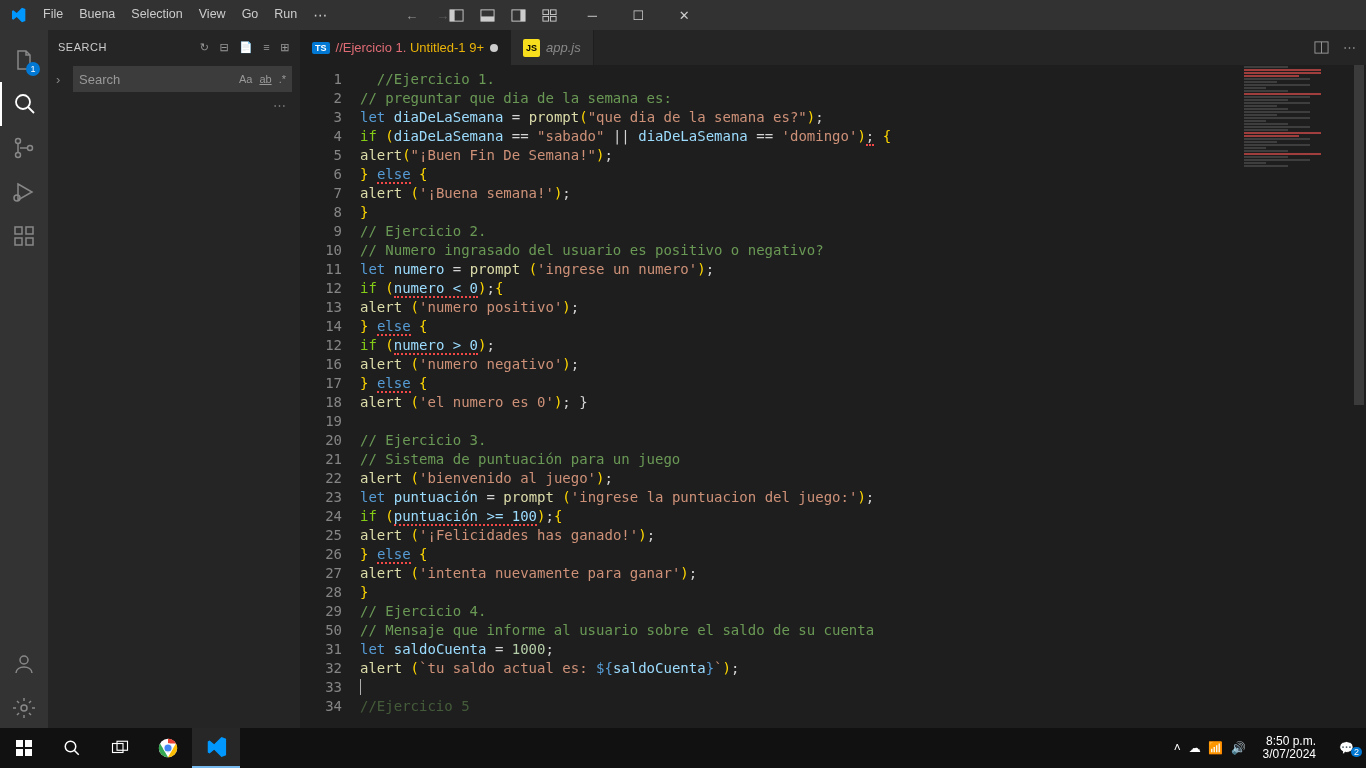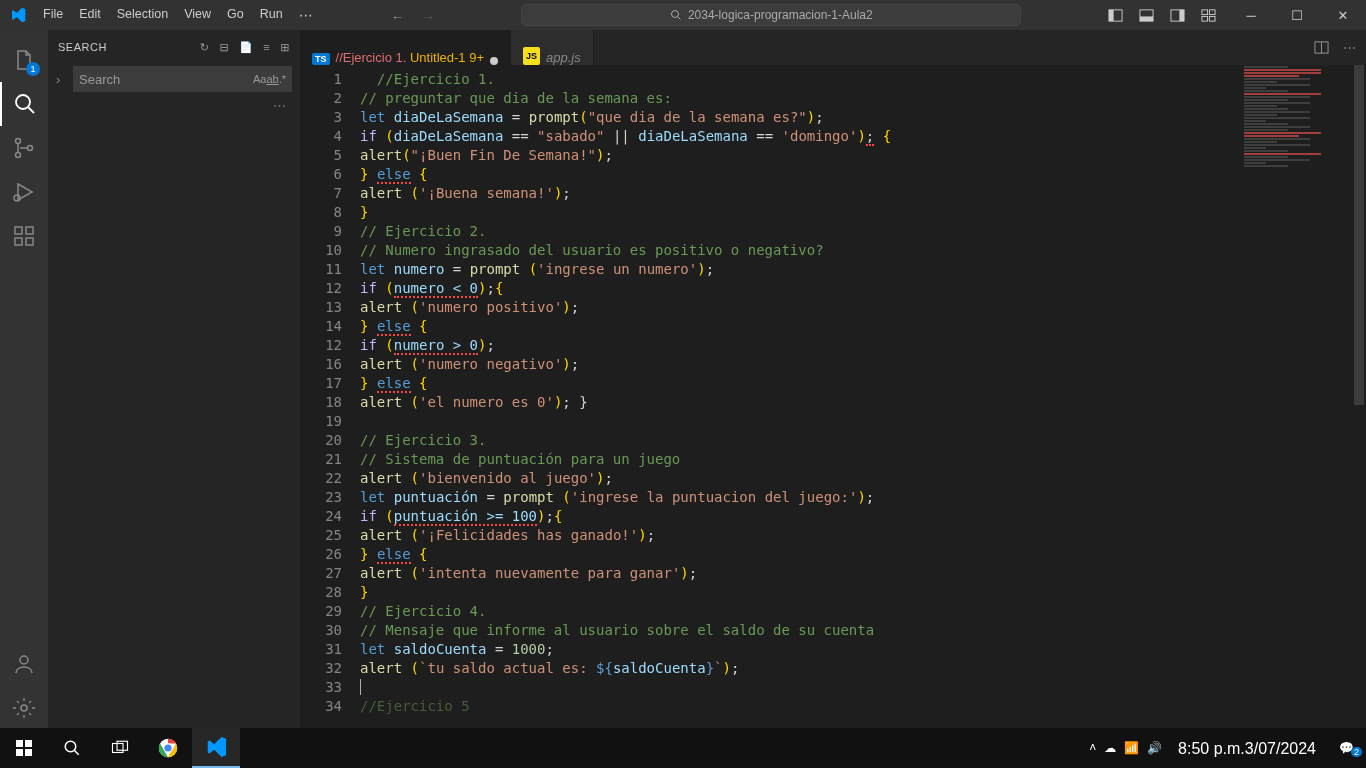--- a/index.html
+++ b/index.html
@@ -20,37 +20,37 @@
 .activitybar .aicon { width:48px; height:44px; display:flex; align-items:center; justify-content:center; color:#888; position:relative; }
 .activitybar .aicon.active { color:#fff; border-left:2px solid #fff; }
 .activitybar .aicon.badge::after { content:"1"; position:absolute; bottom:6px; right:8px; background:#0078d4; color:#fff; border-radius:8px; font-size:9px; width:14px; height:14px; display:flex; align-items:center; justify-content:center; }
 .activitybar .bottom-icons { position:absolute; bottom:0; display:flex; flex-direction:column; }
 .sidebar { width:252px; background:#252526; color:#ccc; }
 .sidebar .hdr { height:34px; display:flex; align-items:center; justify-content:space-between; padding:0 10px; font-size:11px; letter-spacing:0.5px; }
 .sidebar .hdr .icons { display:flex; gap:10px; color:#999; }
 .sidebar .search-row, .sidebar .replace-row { display:flex; align-items:center; padding:2px 8px; gap:5px; }
 .sidebar .sinput { flex:1; background:#3c3c3c; color:#999; border:none; height:26px; padding:0 6px; font-size:13px; display:flex; align-items:center; justify-content:space-between; }
 .tabs { height:35px; background:#252526; display:flex; align-items:stretch; }
-.tab { display:flex; align-items:flex-end; padding:0 12px; gap:6px; font-size:13px; border-right:1px solid #1e1e1e; }
+.tab { display:flex; align-items:center; padding:0 12px; gap:6px; font-size:13px; border-right:1px solid #1e1e1e; }
 .tab.active { background:#1e1e1e; }
 .tab .ts-badge { background:#0078d4; color:#fff; font-size:9px; font-weight:700; padding:1px 3px; border-radius:2px; }
 .tab .js-badge { background:#f7df1e; color:#000; font-size:9px; font-weight:700; padding:4px 3px; border-radius:2px; }
 .tab .mod-dot { width:8px; height:8px; border-radius:50%; background:#ccc; }
 .tab .mut { color:#888; font-style:italic; }
 .tabs .editor-actions { margin-left:auto; display:flex; align-items:center; gap:14px; padding-right:10px; color:#999; }
 .editor-wrap { flex:1; display:flex; flex-direction:column; background:#1e1e1e; position:relative; }
 .editor { display:flex; font-family:Consolas,monospace; font-size:14px; line-height:19px; height:665px; overflow:hidden; }
 .gutter { width:60px; text-align:right; color:#858585; padding-right:18px; padding-top:5px; }
 .code { flex:1; padding-top:5px; white-space:pre; }
 .c-green { color:#6a9955; }
 .c-blue { color:#569cd6; }
 .c-lblue { color:#9cdcfe; }
 .c-yellow { color:#dcdcaa; }
 .c-orange { color:#ce9178; }
-.c-pink { color:#c4b5fd; }
+.c-pink { color:#84cc16; }
 .c-num { color:#b5cea8; }
 .c-white { color:#d4d4d4; }
 .c-paren-y { color:#ffd700; }
 .err { border-bottom:2px dotted #f44747; }
 .minimap { position:absolute; top:35px; right:14px; width:110px; height:120px; background:#1e1e1e; font-size:2px; line-height:2.5px; overflow:hidden; opacity:0.85; }
 .minimap .ml { height:2.5px; background:#444; margin:0.5px 2px; }
 .minimap .ml.r50 { width:50%; background:#b74444; }
 .minimap .ml.r70 { width:70%; background:#b74444; }
 .minimap .ml.n40 { width:40%; }
 .minimap .ml.n60 { width:60%; }
@@ -59,53 +59,44 @@
 .scrollbar-v { position:absolute; top:35px; right:0; width:14px; height:665px; background:#1e1e1e; }
 .scrollbar-v .thumb { position:absolute; top:0; width:10px; left:2px; height:340px; background:rgba(121,121,121,0.32); }
 .statusbar { height:22px; background:#1e1e1e; display:flex; align-items:center; color:#ccc; font-size:12px; border-top:1px solid #111; }
 .statusbar .remote { background:#0078d4; height:22px; width:34px; display:flex; align-items:center; justify-content:center; }
 .statusbar .sitem { padding:0 7px; display:flex; align-items:center; gap:4px; }
 .statusbar .right { margin-left:auto; display:flex; }
 .taskbar { height:40px; background:#111; display:flex; align-items:center; position:absolute; bottom:0; width:1366px; }
 .taskbar .tb-btn { width:48px; height:40px; display:flex; align-items:center; justify-content:center; color:#fff; }
 .taskbar .tb-btn.act { border-bottom:2px solid #76b9ed; background:#272727; }
 .taskbar .tray { margin-left:auto; display:flex; align-items:center; gap:8px; color:#fff; font-size:12px; padding-right:4px; }
-.taskbar .clock { display:flex; align-items:flex-end; font-size:16px; line-height:13px; padding:0 8px; }
+.taskbar .clock { display:flex; flex-direction:column; align-items:flex-end; font-size:12px; line-height:13px; padding:0 8px; }
 svg { display:block; }
 </style>
 </head>
 <body>
 
 <div class="titlebar">
   <div class="logo">
     <svg width="16" height="16" viewBox="0 0 24 24">
         <path fill="#0098ff" d="M23 3l-5-2-8 8-5-4-2 1v12l2 1 5-4 8 8 5-2V3z"></path>
       </svg>
   </div>
   <div class="menu">
     <span>File</span>
-    <span>Edit</span>
+    <span>Buena</span>
     <span>Selection</span>
     <span>View</span>
     <span>Go</span>
     <span>Run</span>
     <span class="dots">⋯</span>
   </div>
   <div class="nav-arrows">
     <span>←</span>
     <span style="opacity:.4">→</span>
-  </div>
-  <div class="search-center">
-    <div class="search-box">
-      <svg width="12" height="12" viewBox="0 0 24 24">
-          <circle cx="10" cy="10" r="7" stroke="#aaa" stroke-width="2" fill="none"></circle>
-          <line x1="15" y1="15" x2="21" y2="21" stroke="#aaa" stroke-width="2"></line>
-        </svg>
-      <span>2034-logica-programacion-1-Aula2</span>
-    </div>
   </div>
   <div class="layout-icons">
     <svg width="15" height="15" viewBox="0 0 16 16">
         <rect x="1" y="2" width="14" height="12" stroke="#ccc" fill="none"></rect>
         <rect x="1" y="2" width="5" height="12" fill="#ccc"></rect>
       </svg>
     <svg width="15" height="15" viewBox="0 0 16 16">
         <rect x="1" y="2" width="14" height="12" stroke="#ccc" fill="none"></rect>
         <rect x="1" y="9" width="14" height="5" fill="#ccc"></rect>
       </svg>
@@ -187,21 +178,21 @@
         <span>⊟</span>
         <span>📄</span>
         <span>≡</span>
         <span>⊞</span>
       </div>
     </div>
     <div class="search-row">
       <span style="width:12px;color:#888">›</span>
       <div class="sinput">
         <span>Search</span>
-        <span style="font-size:11px;display:flex;">
+        <span style="font-size:11px;display:flex;gap:7px">
           <span>Aa</span>
           <span style="text-decoration:underline">ab</span>
           <span>.*</span>
         </span>
       </div>
     </div>
     <div style="text-align:right;padding:4px 14px;color:#888">⋯</div>
   </div>
 
   <div class="editor-wrap">
@@ -248,21 +239,21 @@
           <div>20</div>
           <div>21</div>
           <div>22</div>
           <div>23</div>
           <div>24</div>
           <div>25</div>
           <div>26</div>
           <div>27</div>
           <div>28</div>
           <div>29</div>
-          <div>30</div>
+          <div>50</div>
           <div>31</div>
           <div>32</div>
           <div>33</div>
           <div>34</div>
         </div>
       <div class="code" id="code"><div><span class="c-white">  </span><span class="c-green">//Ejercicio 1.</span></div><div><span class="c-green">// preguntar que dia de la semana es:</span></div><div><span class="c-blue">let</span> <span class="c-lblue">diaDeLaSemana</span> <span class="c-white">=</span> <span class="c-yellow">prompt</span><span class="c-paren-y">(</span><span class="c-orange">"que dia de la semana es?"</span><span class="c-paren-y">)</span><span class="c-white">;</span></div><div><span class="c-pink">if</span> <span class="c-paren-y">(</span><span class="c-lblue">diaDeLaSemana</span> <span class="c-white">==</span> <span class="c-orange">"sabado"</span> <span class="c-white">||</span> <span class="c-lblue">diaDeLaSemana</span> <span class="c-white">==</span> <span class="c-orange">'domingo'</span><span class="c-paren-y">)</span><span class="c-white err">;</span> <span class="c-paren-y">{</span></div><div><span class="c-yellow">alert</span><span class="c-paren-y">(</span><span class="c-orange">"¡Buen Fin De Semana!"</span><span class="c-paren-y">)</span><span class="c-white">;</span></div><div><span class="c-paren-y">}</span> <span class="c-blue err">else</span> <span class="c-paren-y">{</span></div><div><span class="c-yellow">alert</span> <span class="c-paren-y">(</span><span class="c-orange">'¡Buena semana!'</span><span class="c-paren-y">)</span><span class="c-white">;</span></div><div><span class="c-paren-y">}</span></div><div><span class="c-green">// Ejercicio 2.</span></div><div><span class="c-green">// Numero ingrasado del usuario es positivo o negativo?</span></div><div><span class="c-blue">let</span> <span class="c-lblue">numero</span> <span class="c-white">=</span> <span class="c-yellow">prompt</span> <span class="c-paren-y">(</span><span class="c-orange">'ingrese un numero'</span><span class="c-paren-y">)</span><span class="c-white">;</span></div><div><span class="c-pink">if</span> <span class="c-paren-y">(</span><span class="c-lblue err">numero &lt; 0</span><span class="c-paren-y">)</span><span class="c-white">;</span><span class="c-paren-y">{</span></div><div><span class="c-yellow">alert</span> <span class="c-paren-y">(</span><span class="c-orange">'numero positivo'</span><span class="c-paren-y">)</span><span class="c-white">;</span></div><div><span class="c-paren-y">}</span> <span class="c-blue err">else</span> <span class="c-paren-y">{</span></div><div><span class="c-pink">if</span> <span class="c-paren-y">(</span><span class="c-lblue err">numero &gt; 0</span><span class="c-paren-y">)</span><span class="c-white">;</span></div><div><span class="c-yellow">alert</span> <span class="c-paren-y">(</span><span class="c-orange">'numero negativo'</span><span class="c-paren-y">)</span><span class="c-white">;</span></div><div><span class="c-paren-y">}</span> <span class="c-blue err">else</span> <span class="c-paren-y">{</span></div><div><span class="c-yellow">alert</span> <span class="c-paren-y">(</span><span class="c-orange">'el numero es 0'</span><span class="c-paren-y">)</span><span class="c-white">; }</span></div><div>&nbsp;</div><div><span class="c-green">// Ejercicio 3.</span></div><div><span class="c-green">// Sistema de puntuación para un juego</span></div><div><span class="c-yellow">alert</span> <span class="c-paren-y">(</span><span class="c-orange">'bienvenido al juego'</span><span class="c-paren-y">)</span><span class="c-white">;</span></div><div><span class="c-blue">let</span> <span class="c-lblue">puntuación</span> <span class="c-white">=</span> <span class="c-yellow">prompt</span> <span class="c-paren-y">(</span><span class="c-orange">'ingrese la puntuacion del juego:'</span><span class="c-paren-y">)</span><span class="c-white">;</span></div><div><span class="c-pink">if</span> <span class="c-paren-y">(</span><span class="c-lblue err">puntuación &gt;= 100</span><span class="c-paren-y">)</span><span class="c-white">;</span><span class="c-paren-y">{</span></div><div><span class="c-yellow">alert</span> <span class="c-paren-y">(</span><span class="c-orange">'¡Felicidades has ganado!'</span><span class="c-paren-y">)</span><span class="c-white">;</span></div><div><span class="c-paren-y">}</span> <span class="c-blue err">else</span> <span class="c-paren-y">{</span></div><div><span class="c-yellow">alert</span> <span class="c-paren-y">(</span><span class="c-orange">'intenta nuevamente para ganar'</span><span class="c-paren-y">)</span><span class="c-white">;</span></div><div><span class="c-paren-y">}</span></div><div><span class="c-green">// Ejercicio 4.</span></div><div><span class="c-green">// Mensaje que informe al usuario sobre el saldo de su cuenta</span></div><div><span class="c-blue">let</span> <span class="c-lblue">saldoCuenta</span> <span class="c-white">=</span> <span class="c-num">1000</span><span class="c-white">;</span></div><div><span class="c-yellow">alert</span> <span class="c-paren-y">(</span><span class="c-orange">`tu saldo actual es: </span><span class="c-blue">${</span><span class="c-lblue">saldoCuenta</span><span class="c-blue">}</span><span class="c-orange">`</span><span class="c-paren-y">)</span><span class="c-white">;</span></div><div><span class="c-white" style="border-left:1px solid #aeafad">&nbsp;</span></div><div><span class="c-green" style="opacity:.5">//Ejercicio 5</span></div></div>
     </div>
 
     <div class="minimap">
       <div class="ml n40"></div>

